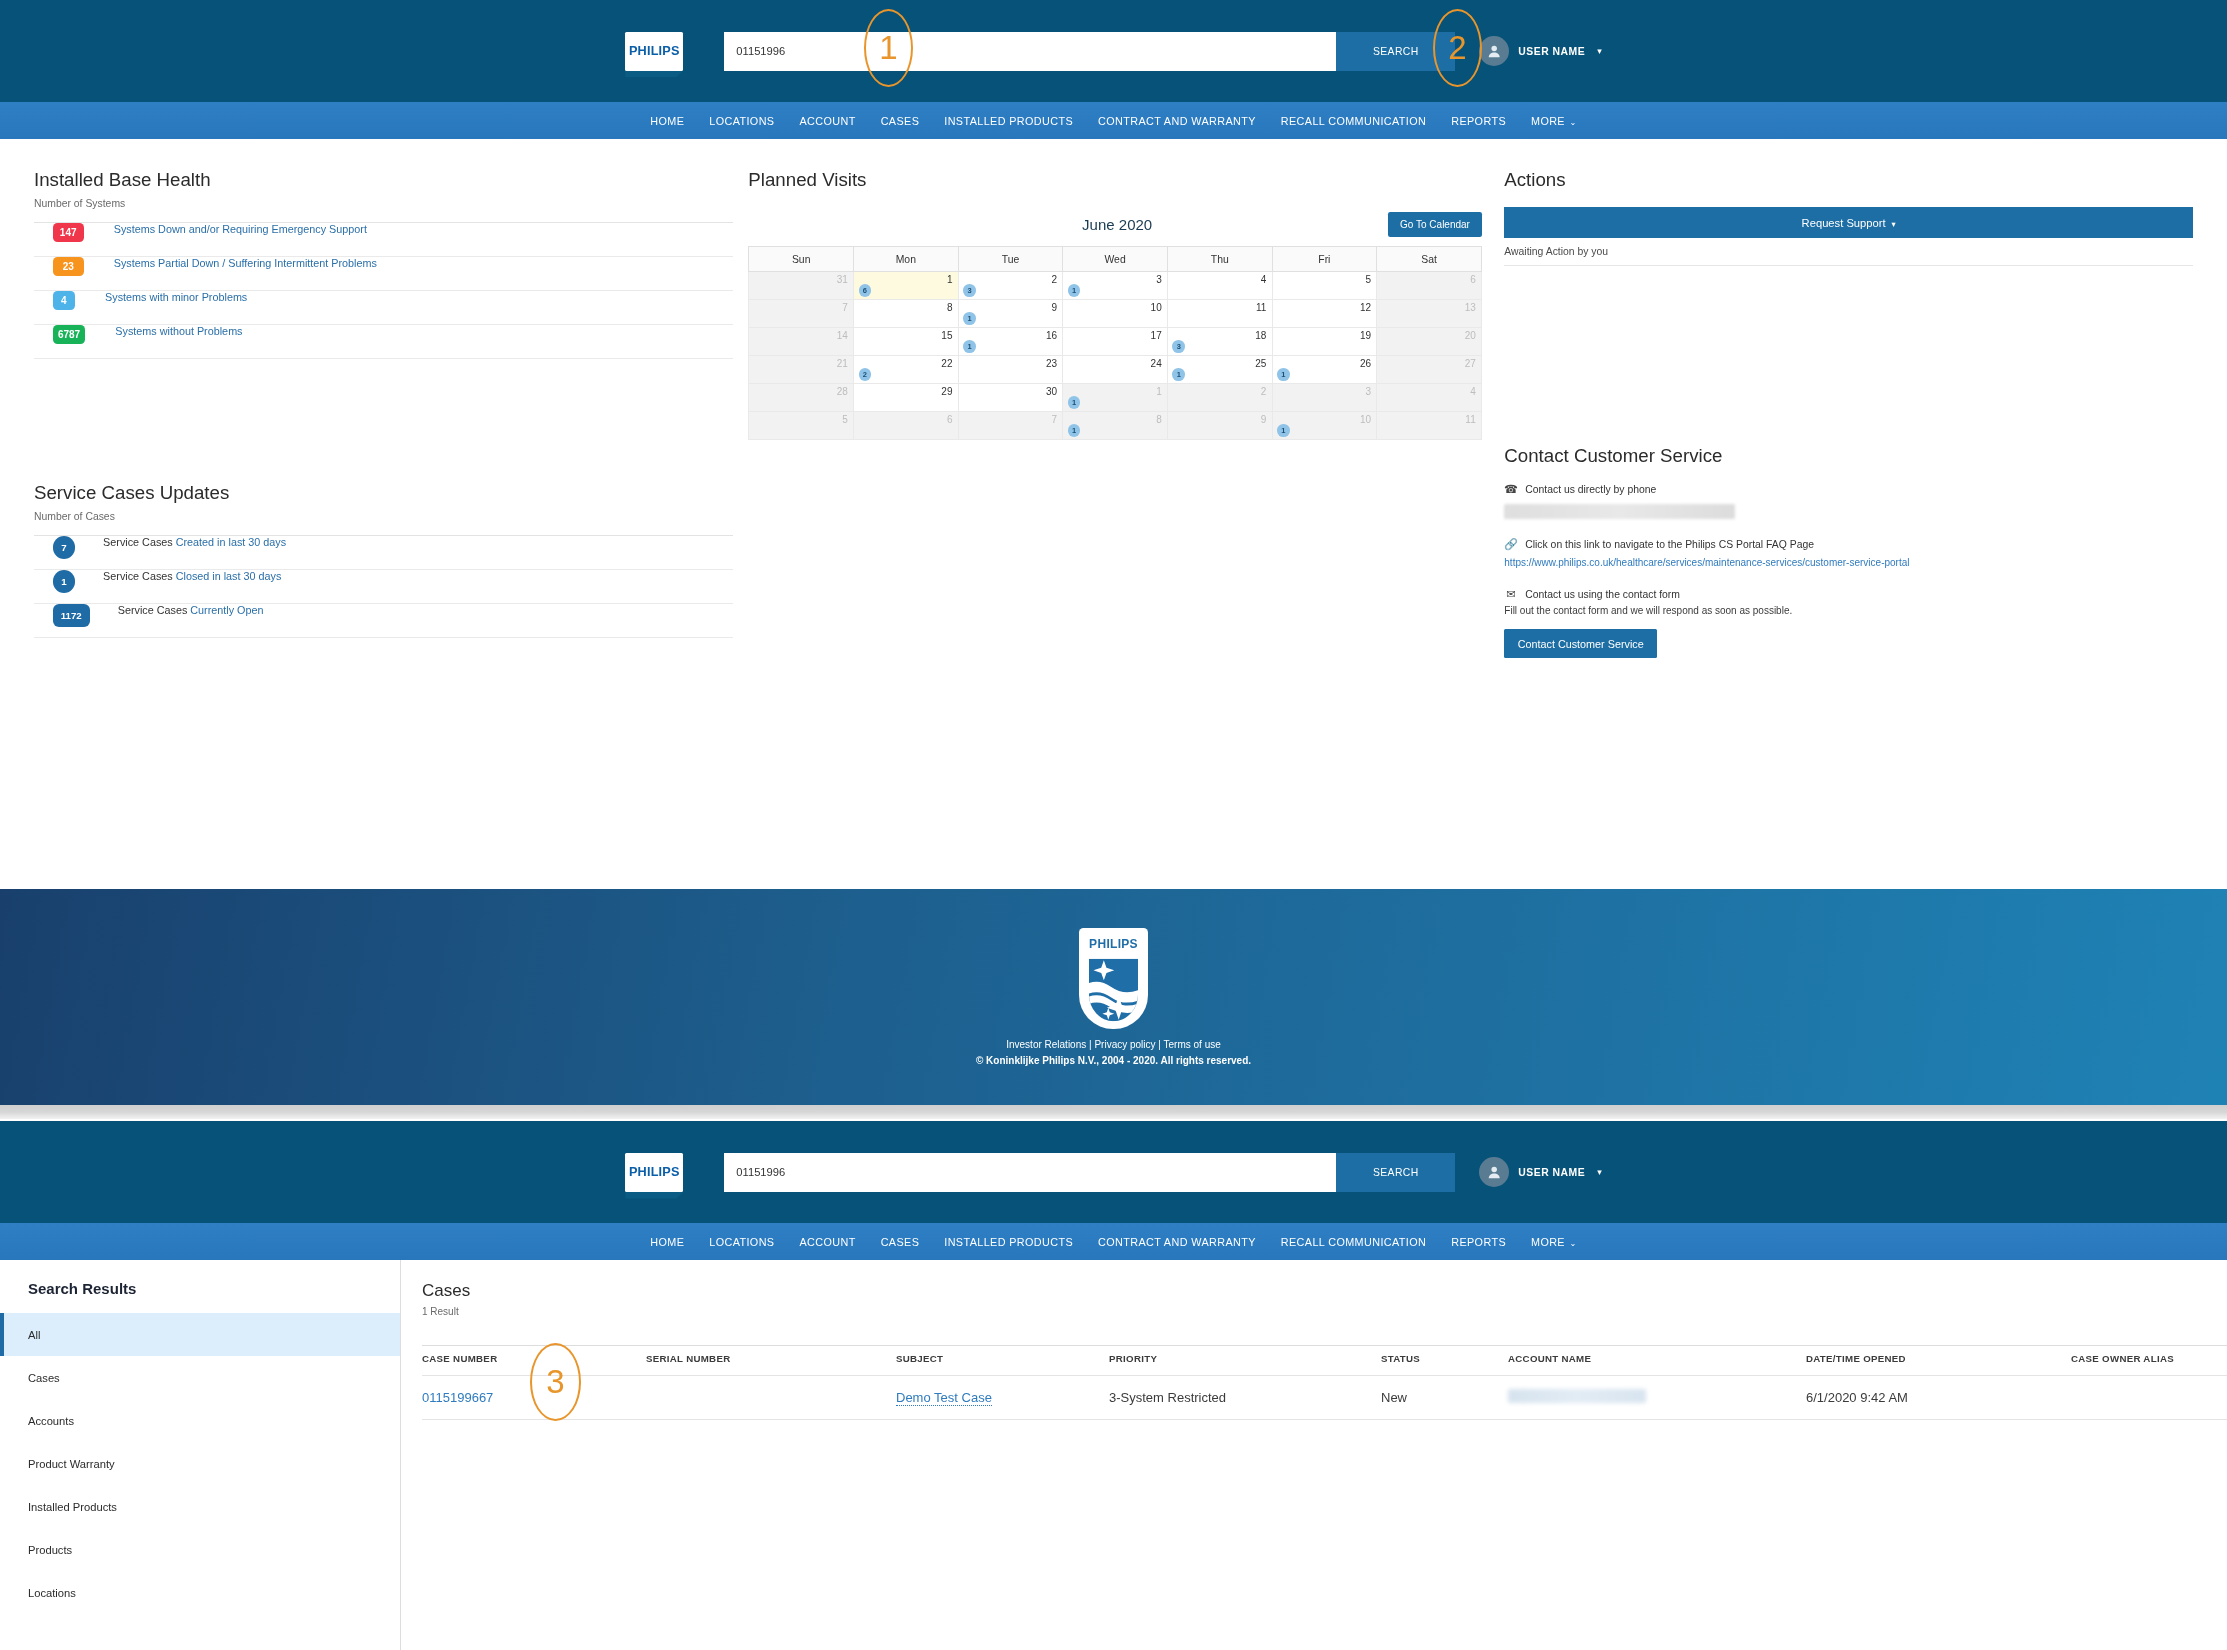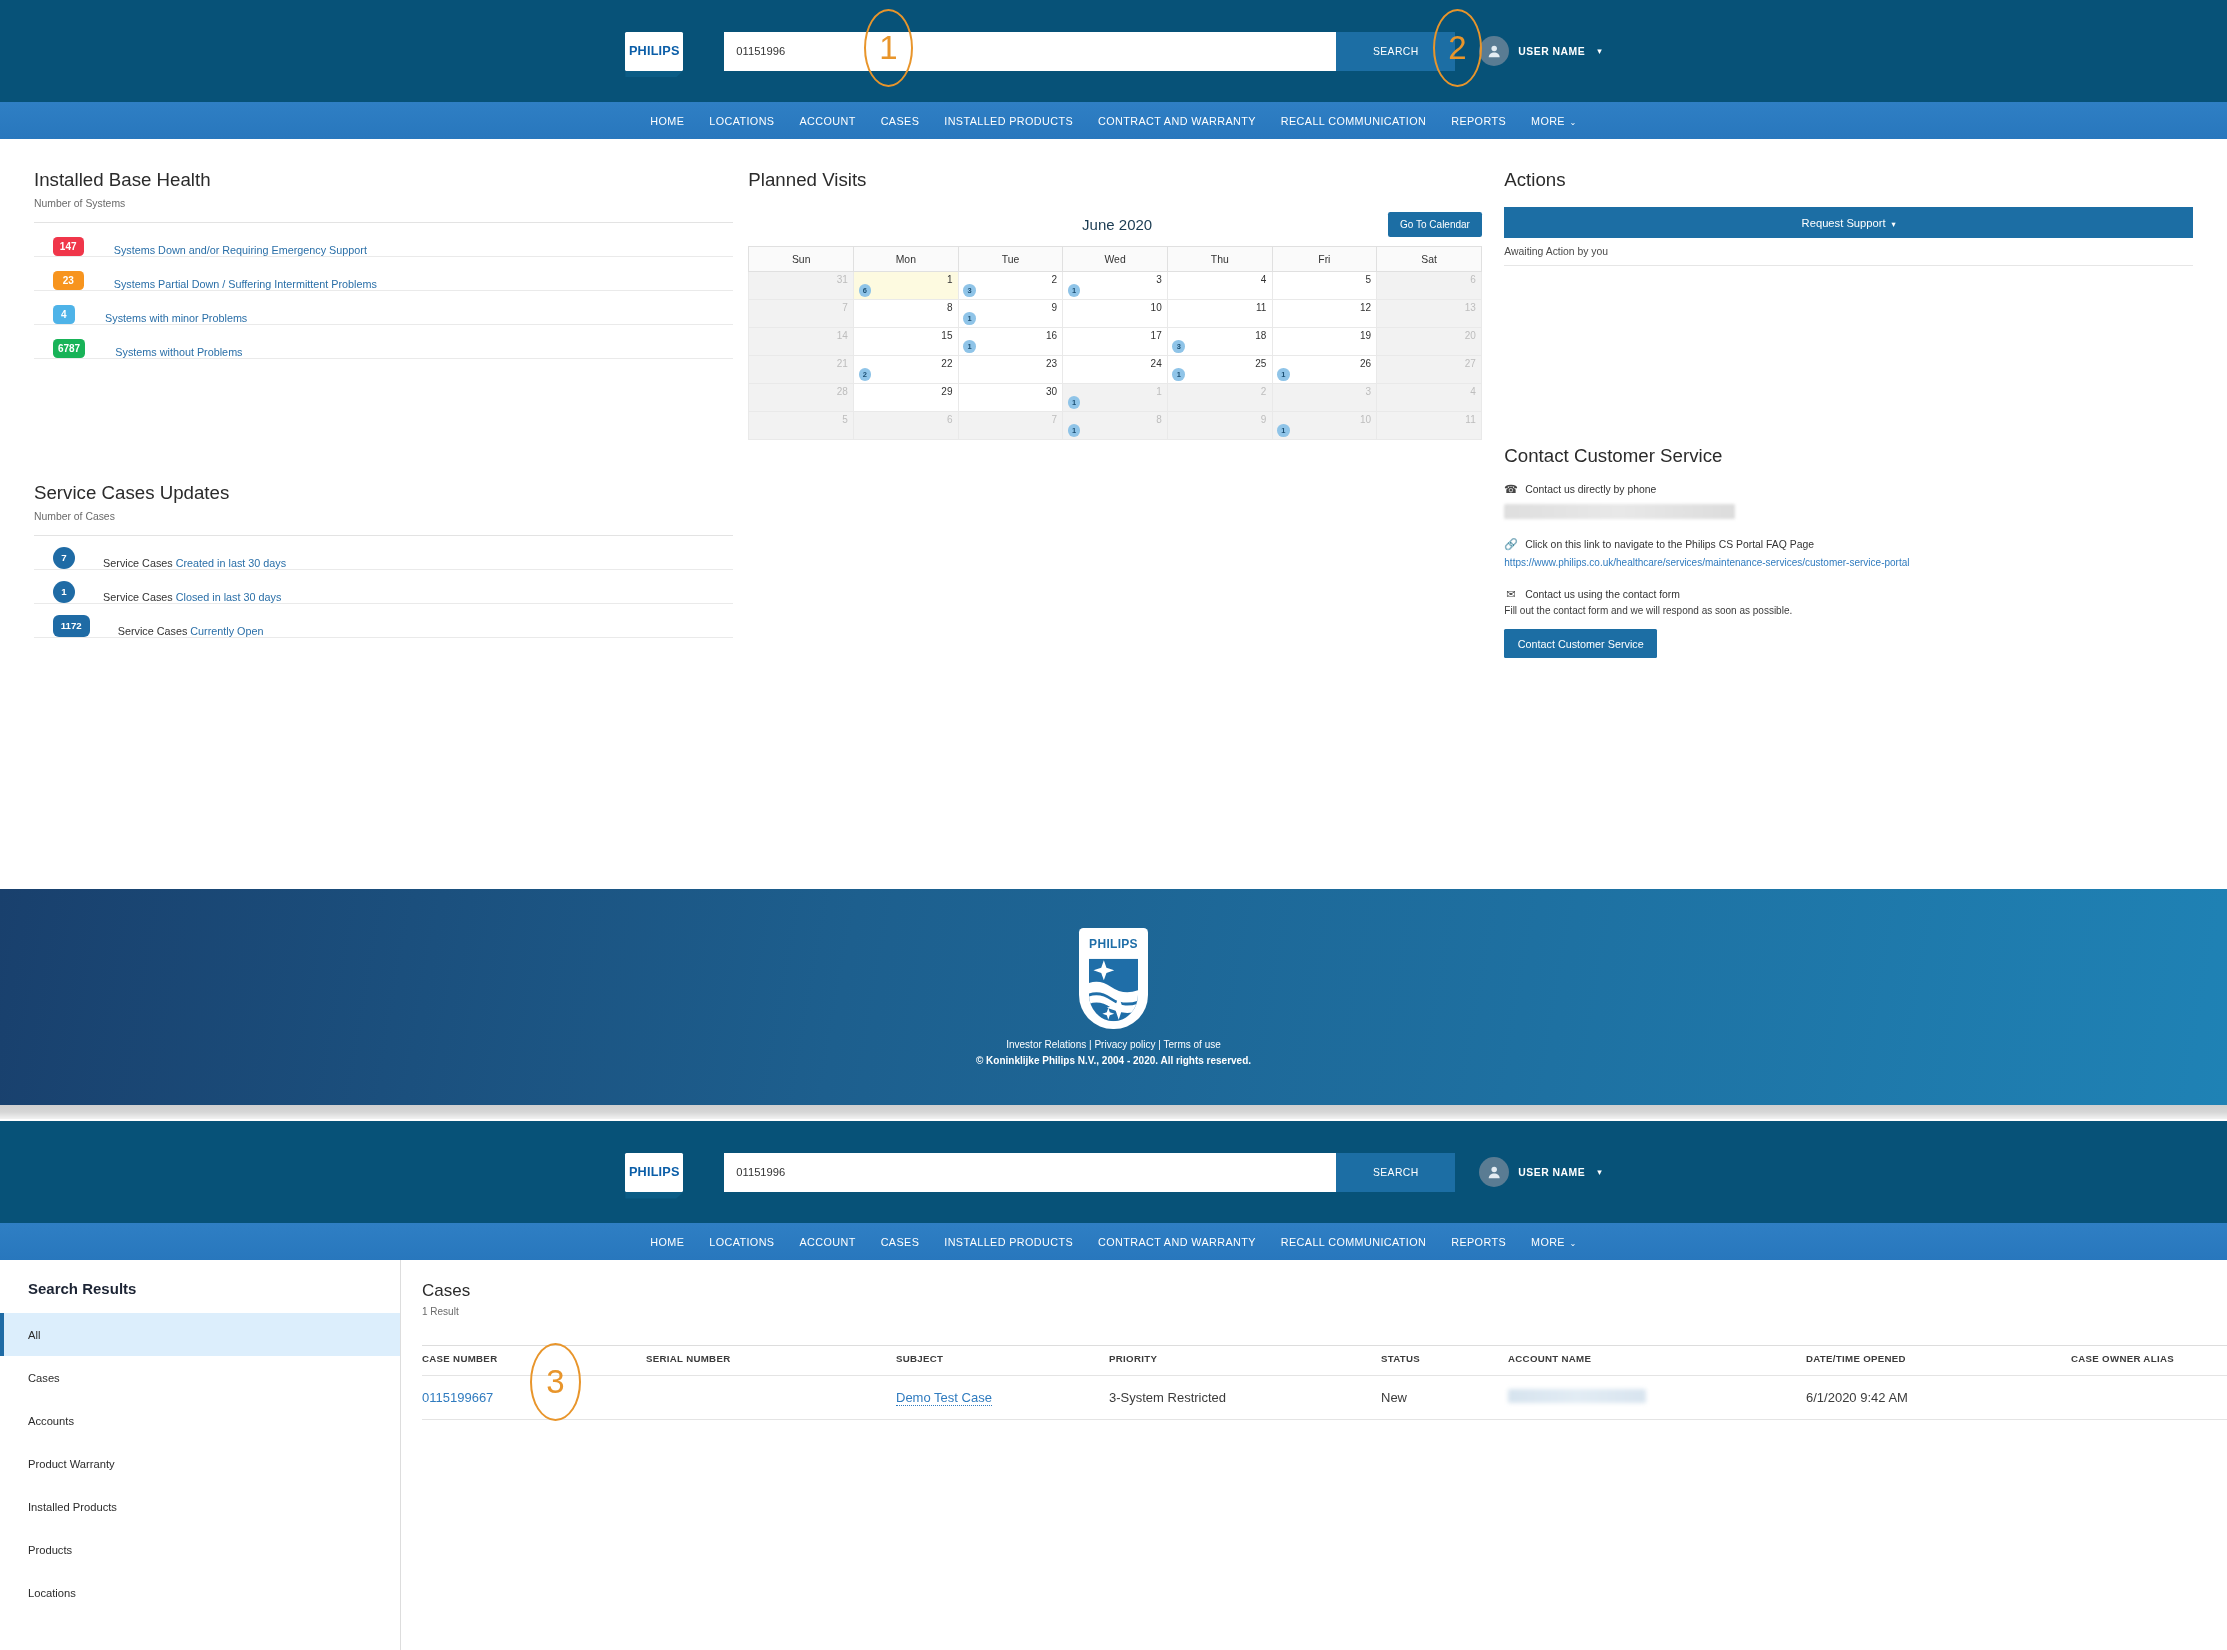--- a/index.html
+++ b/index.html
@@ -85,21 +85,21 @@
   .dash-body { display: flex; padding: 30px 34px 0 34px; gap: 0; background:#fff; }
   .col-left { width: 716px; padding-right: 15px; }
   .col-mid  { width: 739px; padding-left: 0px; }
   .col-right{ width: 709px; padding-left: 18.7px; }
 
   .sec-title { font-size: 18.7px; color: #2b2b2b; font-weight: 400; margin-bottom: 6.7px; }
   .sec-sub { font-size: 10.4px; color: #6a6a6a; margin-bottom: 13.4px; }
 
   .stat-list { border-top: 1.5px solid #e3e3e3; }
   .stat-row {
-    display: flex; align-items: flex-end;
+    display: flex; align-items: flex-start;
     height: 34px;
     border-bottom: 1.5px solid #eaeaea;
     padding-left: 18.7px;
   }
   .pill {
     min-width: 31px; height: 18.7px; border-radius: 4.5px;
     display: flex; align-items: center; justify-content: center;
     color: #ffffff; font-size: 10px; font-weight: bold;
     padding: 0 5.2px;
     margin-right: 30px;

